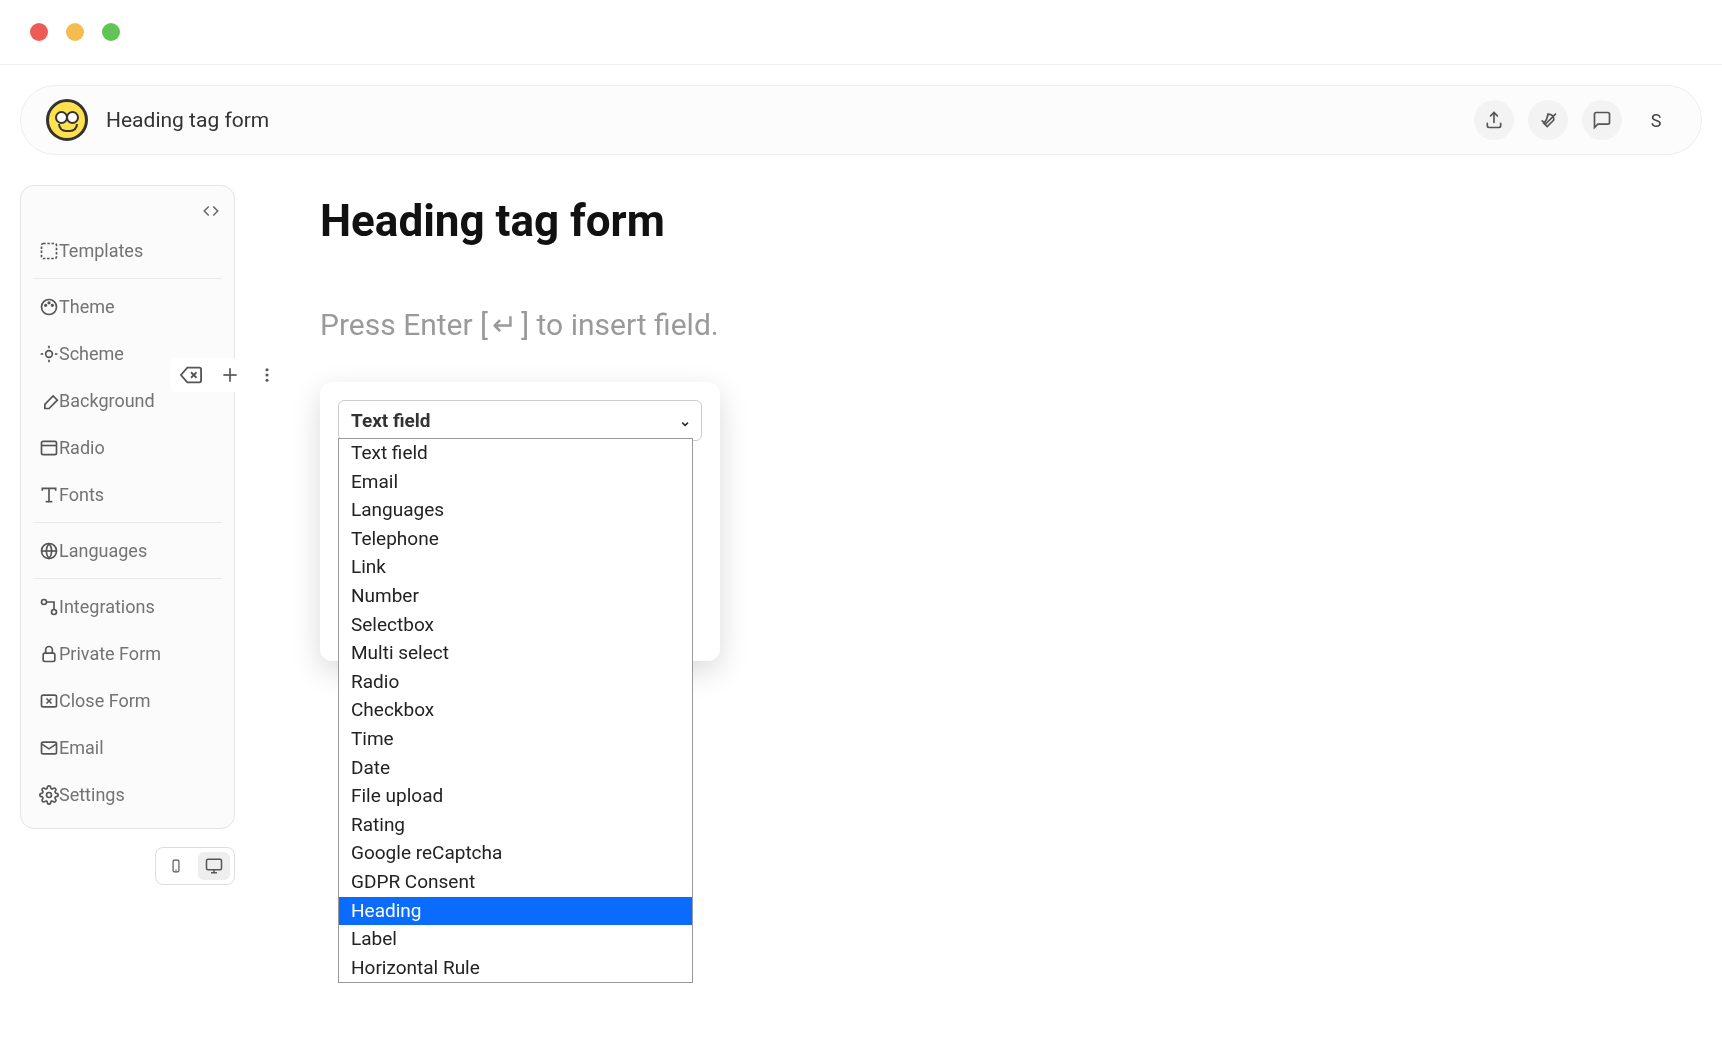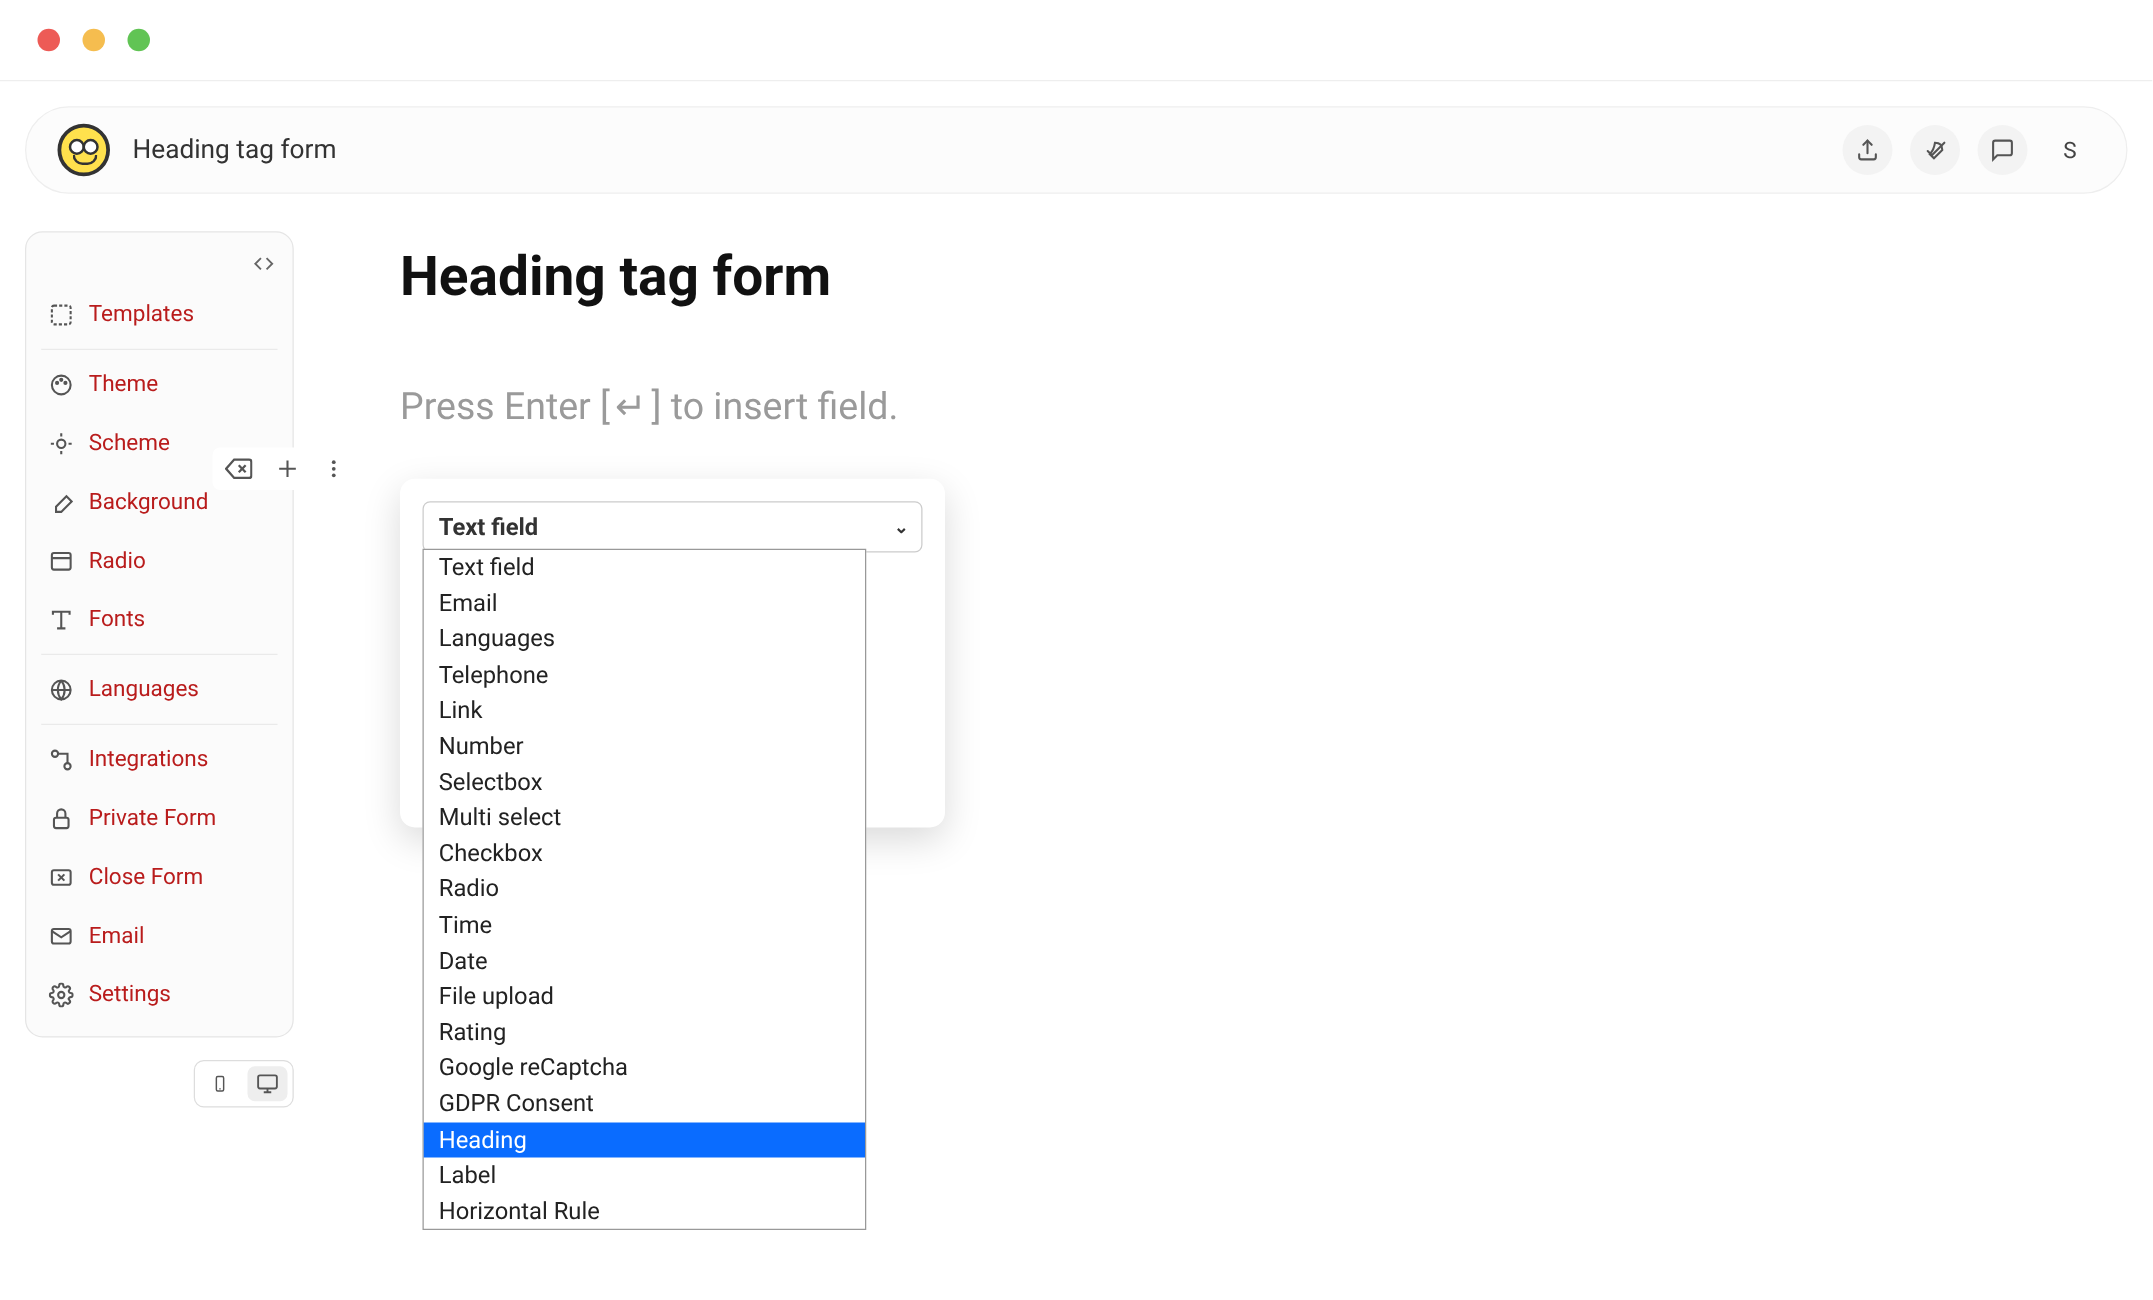--- a/index.html
+++ b/index.html
@@ -78,24 +78,24 @@
   .sidebar-wrap { display:flex; flex-direction:column; align-items:flex-end; }
   .sidebar {
     width: 215px;
     border: 1px solid #e5e5e5;
     border-radius: 14px;
     background: #fbfbfb;
     padding: 10px 0;
   }
   .code-toggle { text-align:right; padding: 6px 14px 4px; color:#666; font-size:14px;}
   .side-item {
-    display:flex; align-items:center; gap:12px;
+    display:flex; align-items:center; 
     padding: 13px 18px;
     font-size: 18px;
-    color: #b91c1c;
+    color: #737373;
     cursor: pointer;
   }
   .side-item svg, .side-item .iconph { width:20px; height:20px; flex:0 0 20px; color:#555;}
   .side-sep { height:1px; background:#eaeaea; margin: 4px 12px; }
   .device-toggle {
     margin-top: 18px;
     display:flex; gap:6px;
     border:1px solid #ddd; border-radius:8px; padding:4px;
     background:#fff;
   }
@@ -128,21 +128,21 @@
     font-size: 30px;
     color: #9a9a9a;
     margin-bottom: 40px;
   }
   .insert-hint .kbd {
     display:inline-block; padding:0 4px;
   }
 
   
   .field-panel {
-    width: 436px;
+    width: 400px;
     border-radius: 12px;
     box-shadow: 0 10px 30px rgba(0,0,0,0.15);
     background:#fff;
     padding: 18px 18px 220px 18px;
     position: relative;
   }
   .select-closed {
     width:100%; border:1px solid #ccc; border-radius:6px;
     padding: 8px 32px 8px 12px;
     font-size: 19px; font-weight:700;
@@ -375,22 +375,22 @@
       </div>
       <div class="options-list" id="options-list">
           <div class="opt">Text field</div>
           <div class="opt">Email</div>
           <div class="opt">Languages</div>
           <div class="opt">Telephone</div>
           <div class="opt">Link</div>
           <div class="opt">Number</div>
           <div class="opt">Selectbox</div>
           <div class="opt">Multi select</div>
+          <div class="opt">Radio</div>
           <div class="opt">Checkbox</div>
-          <div class="opt">Radio</div>
           <div class="opt">Time</div>
           <div class="opt">Date</div>
           <div class="opt">File upload</div>
           <div class="opt">Rating</div>
           <div class="opt">Google reCaptcha</div>
           <div class="opt">GDPR Consent</div>
           <div class="opt highlighted">Heading</div>
           <div class="opt">Label</div>
           <div class="opt">Horizontal Rule</div>
         </div>

